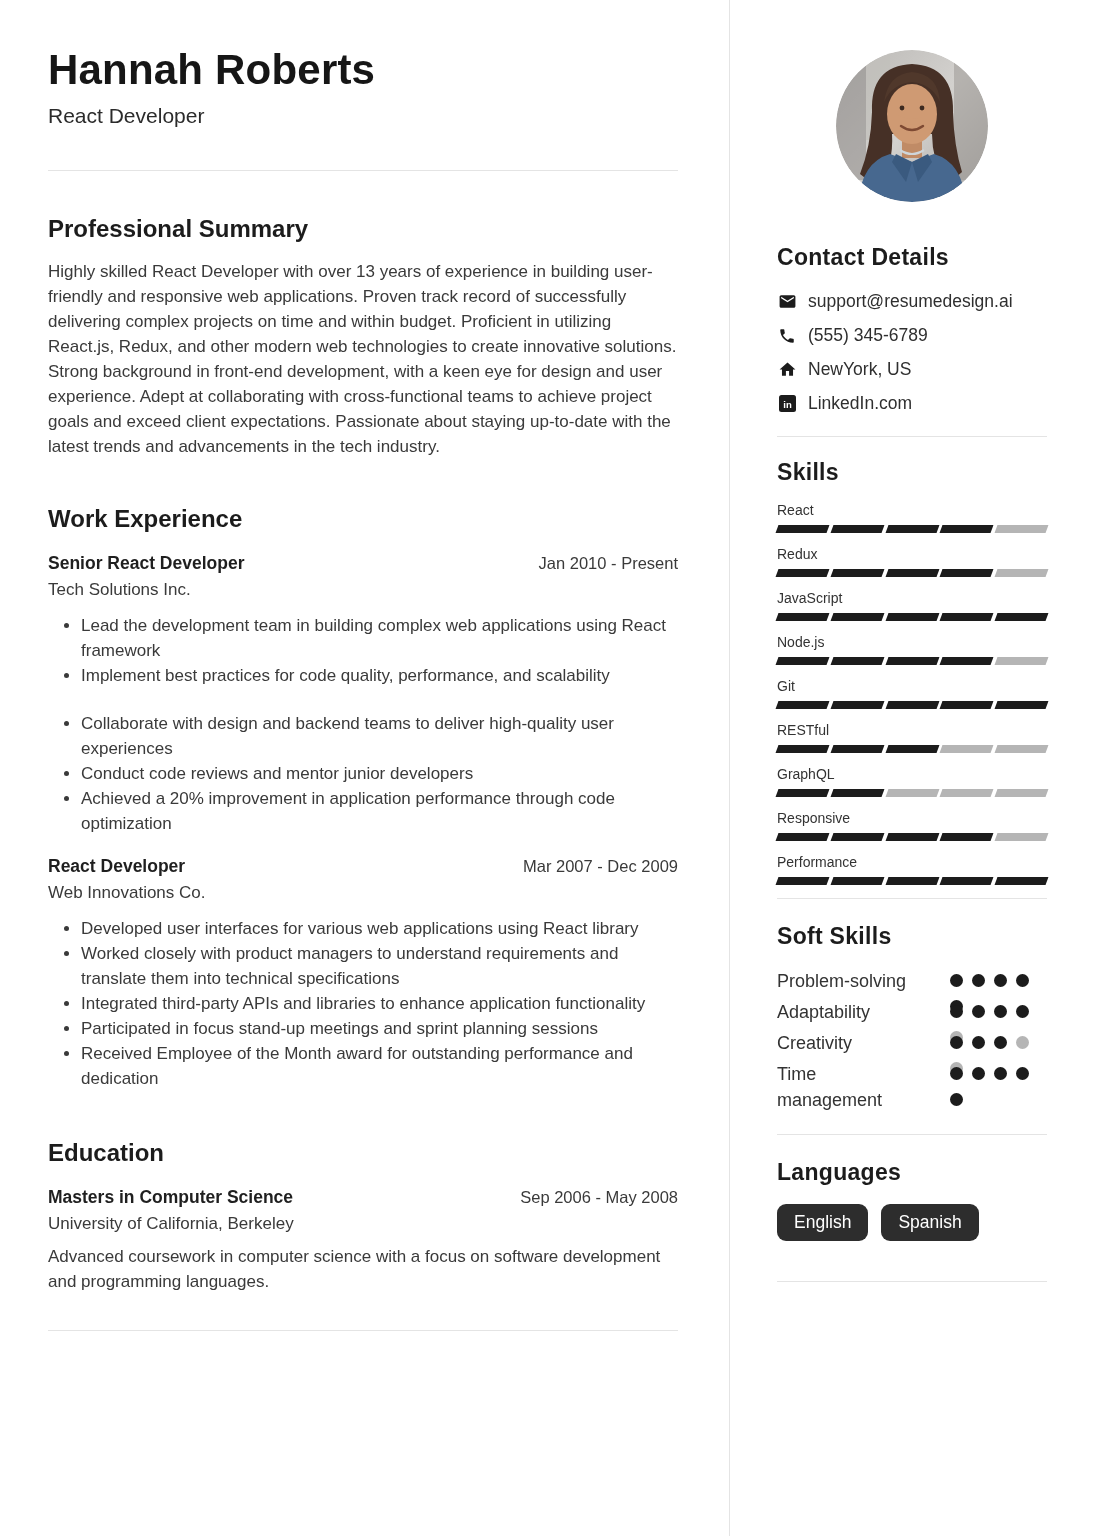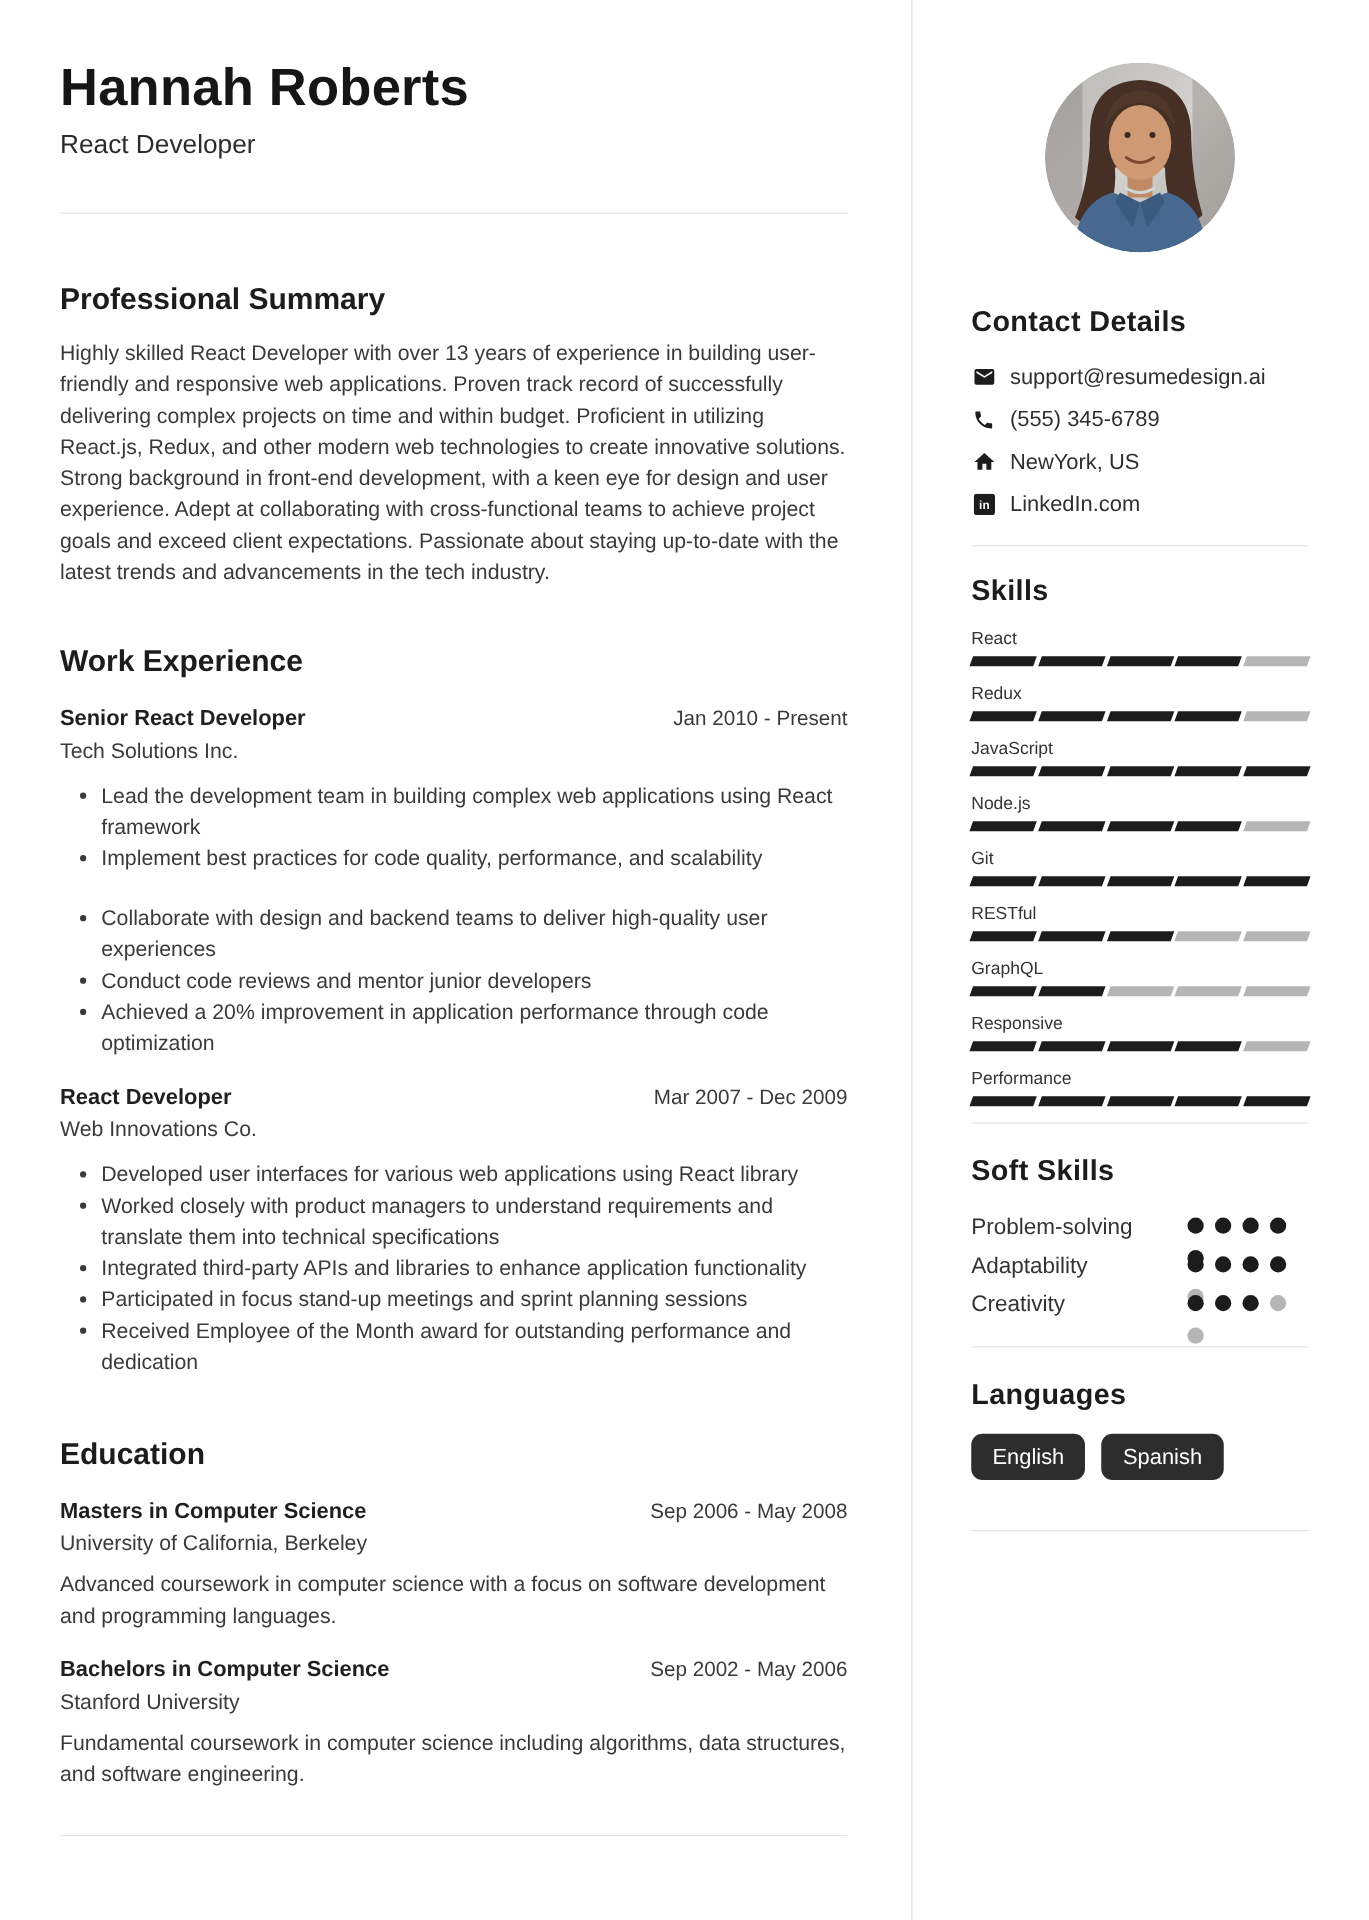--- a/index.html
+++ b/index.html
@@ -7,21 +7,21 @@
   body { font-family:"Liberation Sans", sans-serif; color:#2e2e2e; }
   .page { position:relative; width:1095px; height:1536px; background:#fff; overflow:hidden; }
 
   
   .main { position:absolute; left:48px; top:0; width:630px; }
   .name { padding-top:46px; font-size:42px; font-weight:bold; color:#161616; letter-spacing:0.2px; }
   .role-subtitle { margin-top:10px; font-size:21px; color:#2b2b2b; }
   .rule { border:none; border-top:1px solid #e4e4e4; height:0; }
   .rule-header { margin-top:42px; }
   .section-title { font-size:24px; font-weight:bold; color:#1c1c1c; }
-  .summary-title { margin-top:55px; }
+  .summary-title { margin-top:44px; }
   .summary-text { margin-top:16px; font-size:17px; line-height:25px; color:#3a3a3a; }
   .work-title { margin-top:46px; }
   .job { margin-top:20px; }
   .job-head { display:flex; justify-content:space-between; align-items:baseline; }
   .job-title { font-size:17.5px; font-weight:bold; color:#1f1f1f; }
   .job-period { font-size:16.5px; color:#3a3a3a; }
   .job-company { margin-top:6px; font-size:17px; color:#3a3a3a; }
   ul.bullets { margin-top:13px; padding-left:33px; }
   ul.bullets li { font-size:17px; line-height:25px; color:#3a3a3a; }
   ul.bullets li.gap-before { margin-top:23px; }
@@ -114,28 +114,20 @@
 
     <h2 class="section-title education-title">Education</h2>
     <div id="education">
         <div class="edu">
           <div class="job-head">
             <div class="job-title">Masters in Computer Science</div>
             <div class="job-period">Sep 2006 - May 2008</div>
           </div>
           <div class="job-company">University of California, Berkeley</div>
           <div class="edu-desc">Advanced coursework in computer science with a focus on software development and programming languages.</div>
-        </div>
-        <div class="edu">
-          <div class="job-head">
-            <div class="job-title">Bachelors in Computer Science</div>
-            <div class="job-period">Sep 2002 - May 2006</div>
-          </div>
-          <div class="job-company">Stanford University</div>
-          <div class="edu-desc">Fundamental coursework in computer science including algorithms, data structures, and software engineering.</div>
         </div>
       </div>
 
     <hr class="rule rule-bottom">
   </div>
 
   <div class="vdivider"></div>
 
   <div class="sidebar">
 
@@ -344,20 +336,32 @@
           <div class="dots">
             <div class="dot-line">
               <span class="dot" style="background: rgb(28, 28, 28);"></span>
               <span class="dot" style="background: rgb(28, 28, 28);"></span>
               <span class="dot" style="background: rgb(28, 28, 28);"></span>
               <span class="dot" style="background: rgb(181, 181, 181);"></span>
             </div>
             <span class="dot dot-5" style="background: rgb(181, 181, 181);"></span>
           </div>
         </div>
+        <div class="soft-row">
+          <div class="soft-label">Time management</div>
+          <div class="dots">
+            <div class="dot-line">
+              <span class="dot" style="background: rgb(28, 28, 28);"></span>
+              <span class="dot" style="background: rgb(28, 28, 28);"></span>
+              <span class="dot" style="background: rgb(28, 28, 28);"></span>
+              <span class="dot" style="background: rgb(28, 28, 28);"></span>
+            </div>
+            <span class="dot dot-5" style="background: rgb(28, 28, 28);"></span>
+          </div>
+        </div>
       </div>
     <hr class="sb-rule" style="margin-top:16px">
 
     <h2 class="sb-title lang-title">Languages</h2>
     <div class="lang-list" id="languages">
         <span class="lang-badge">English</span>
         <span class="lang-badge">Spanish</span>
       </div>
     <hr class="sb-rule sb-rule-lang">
   </div>

